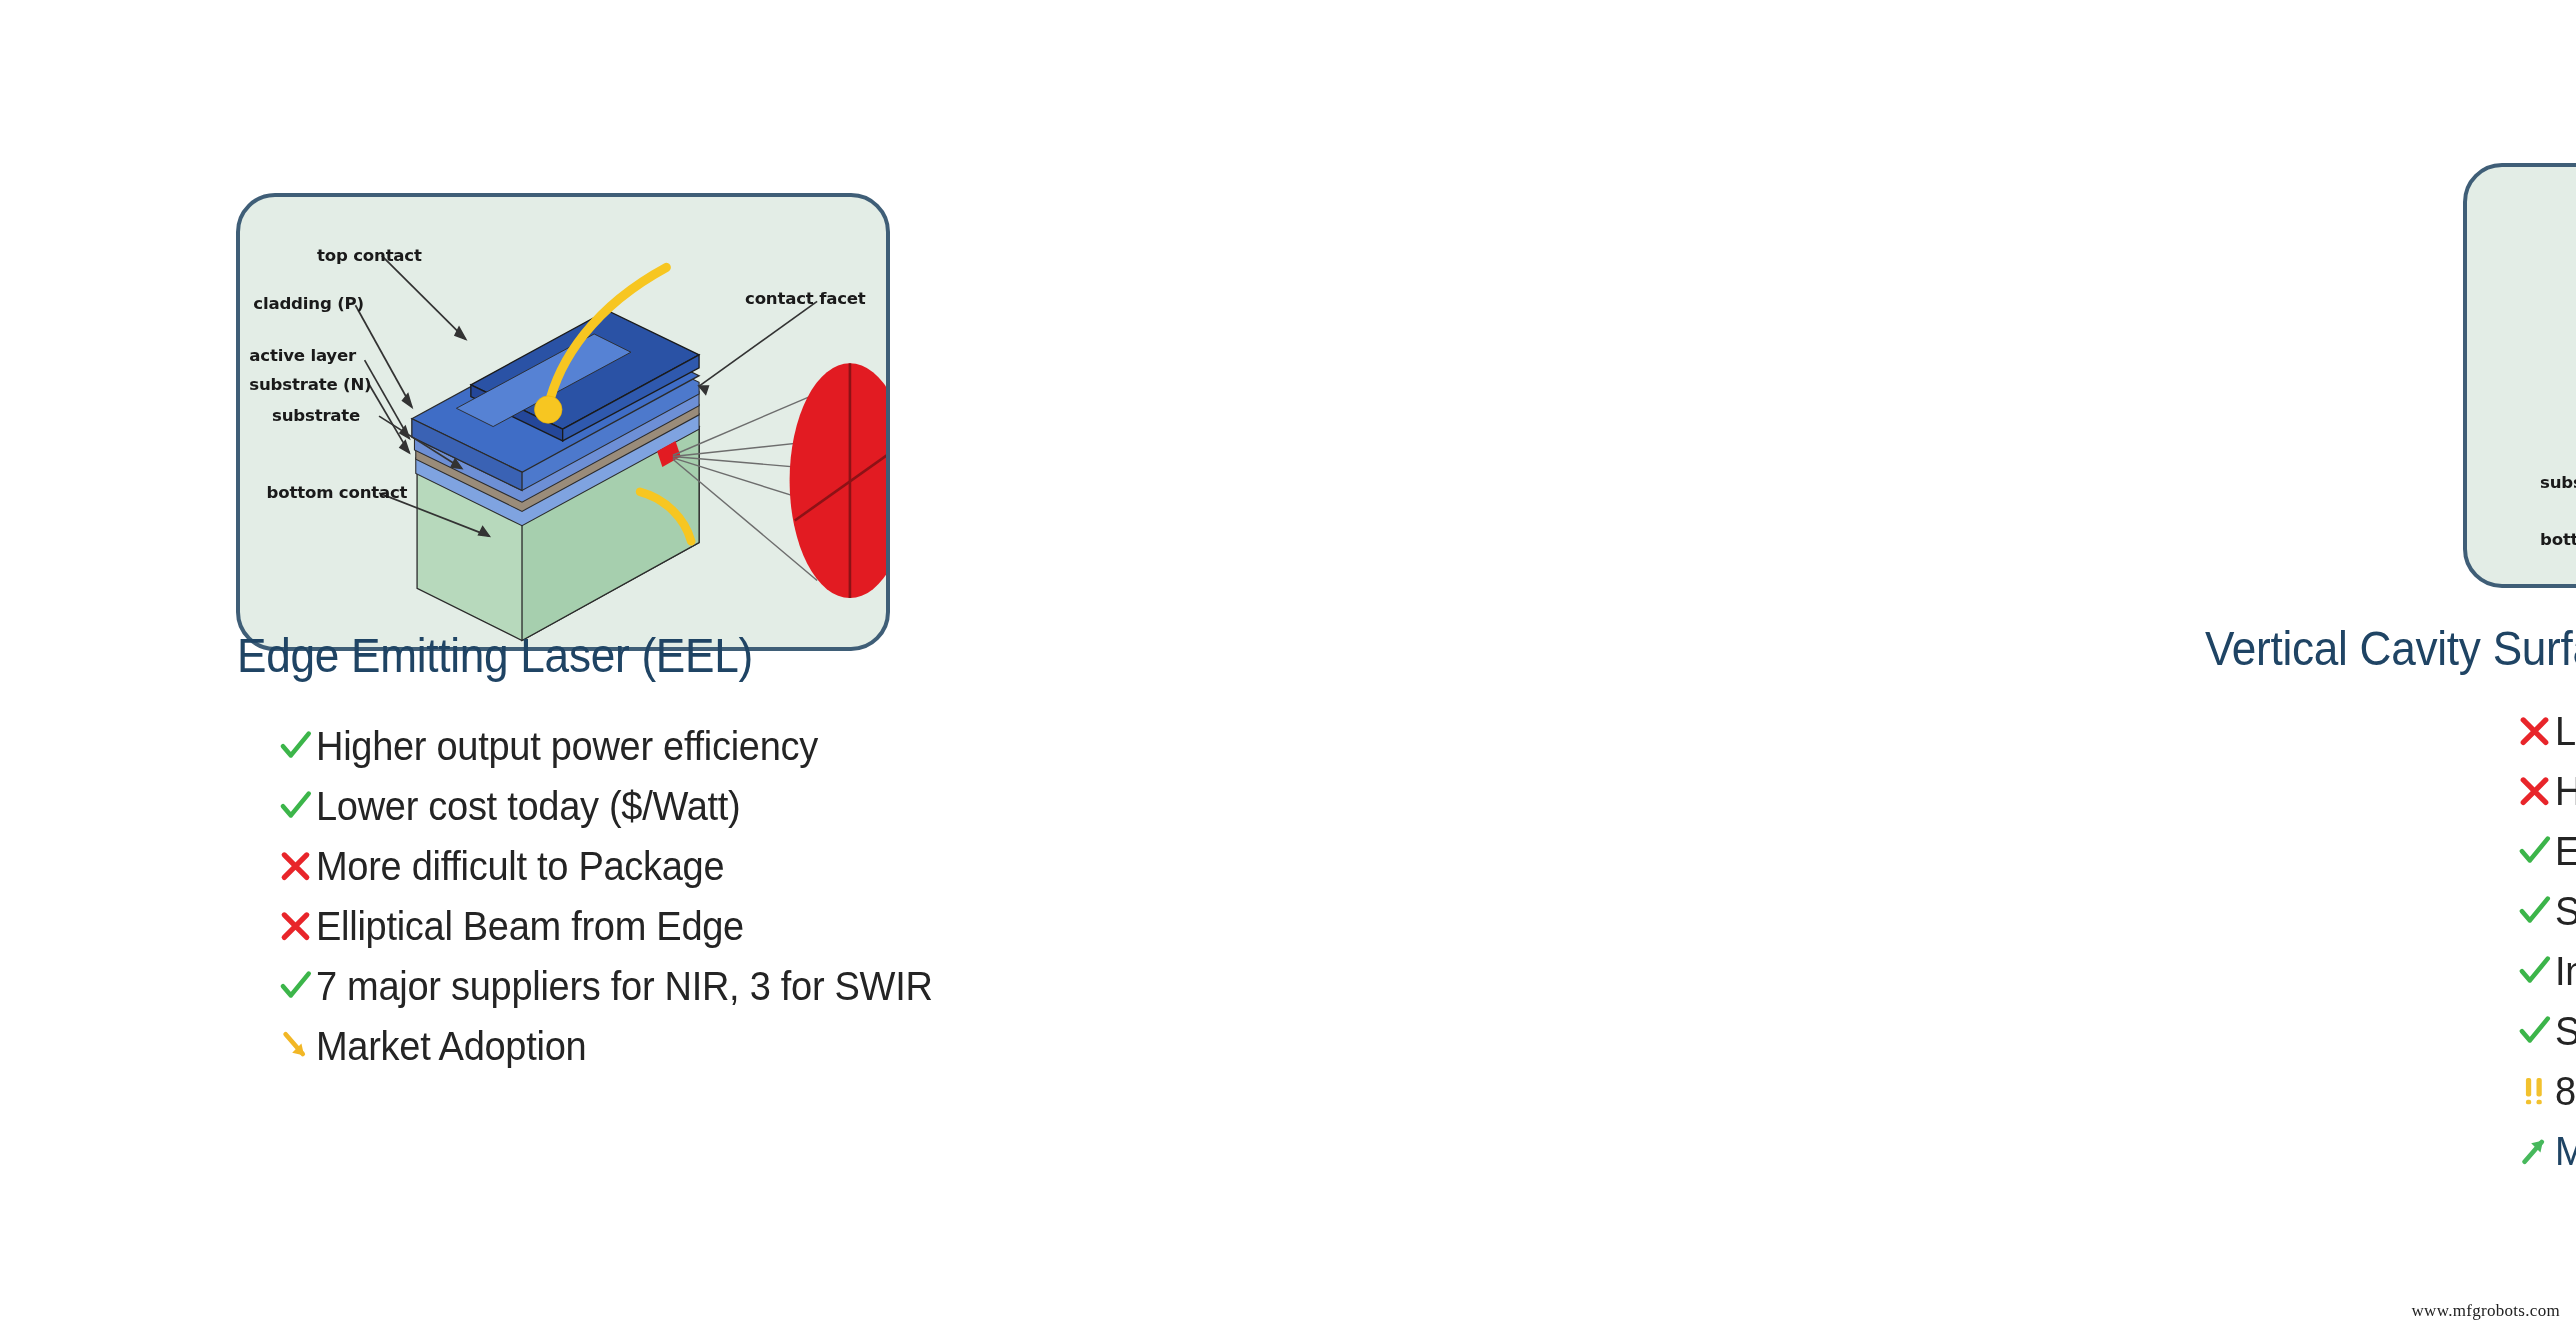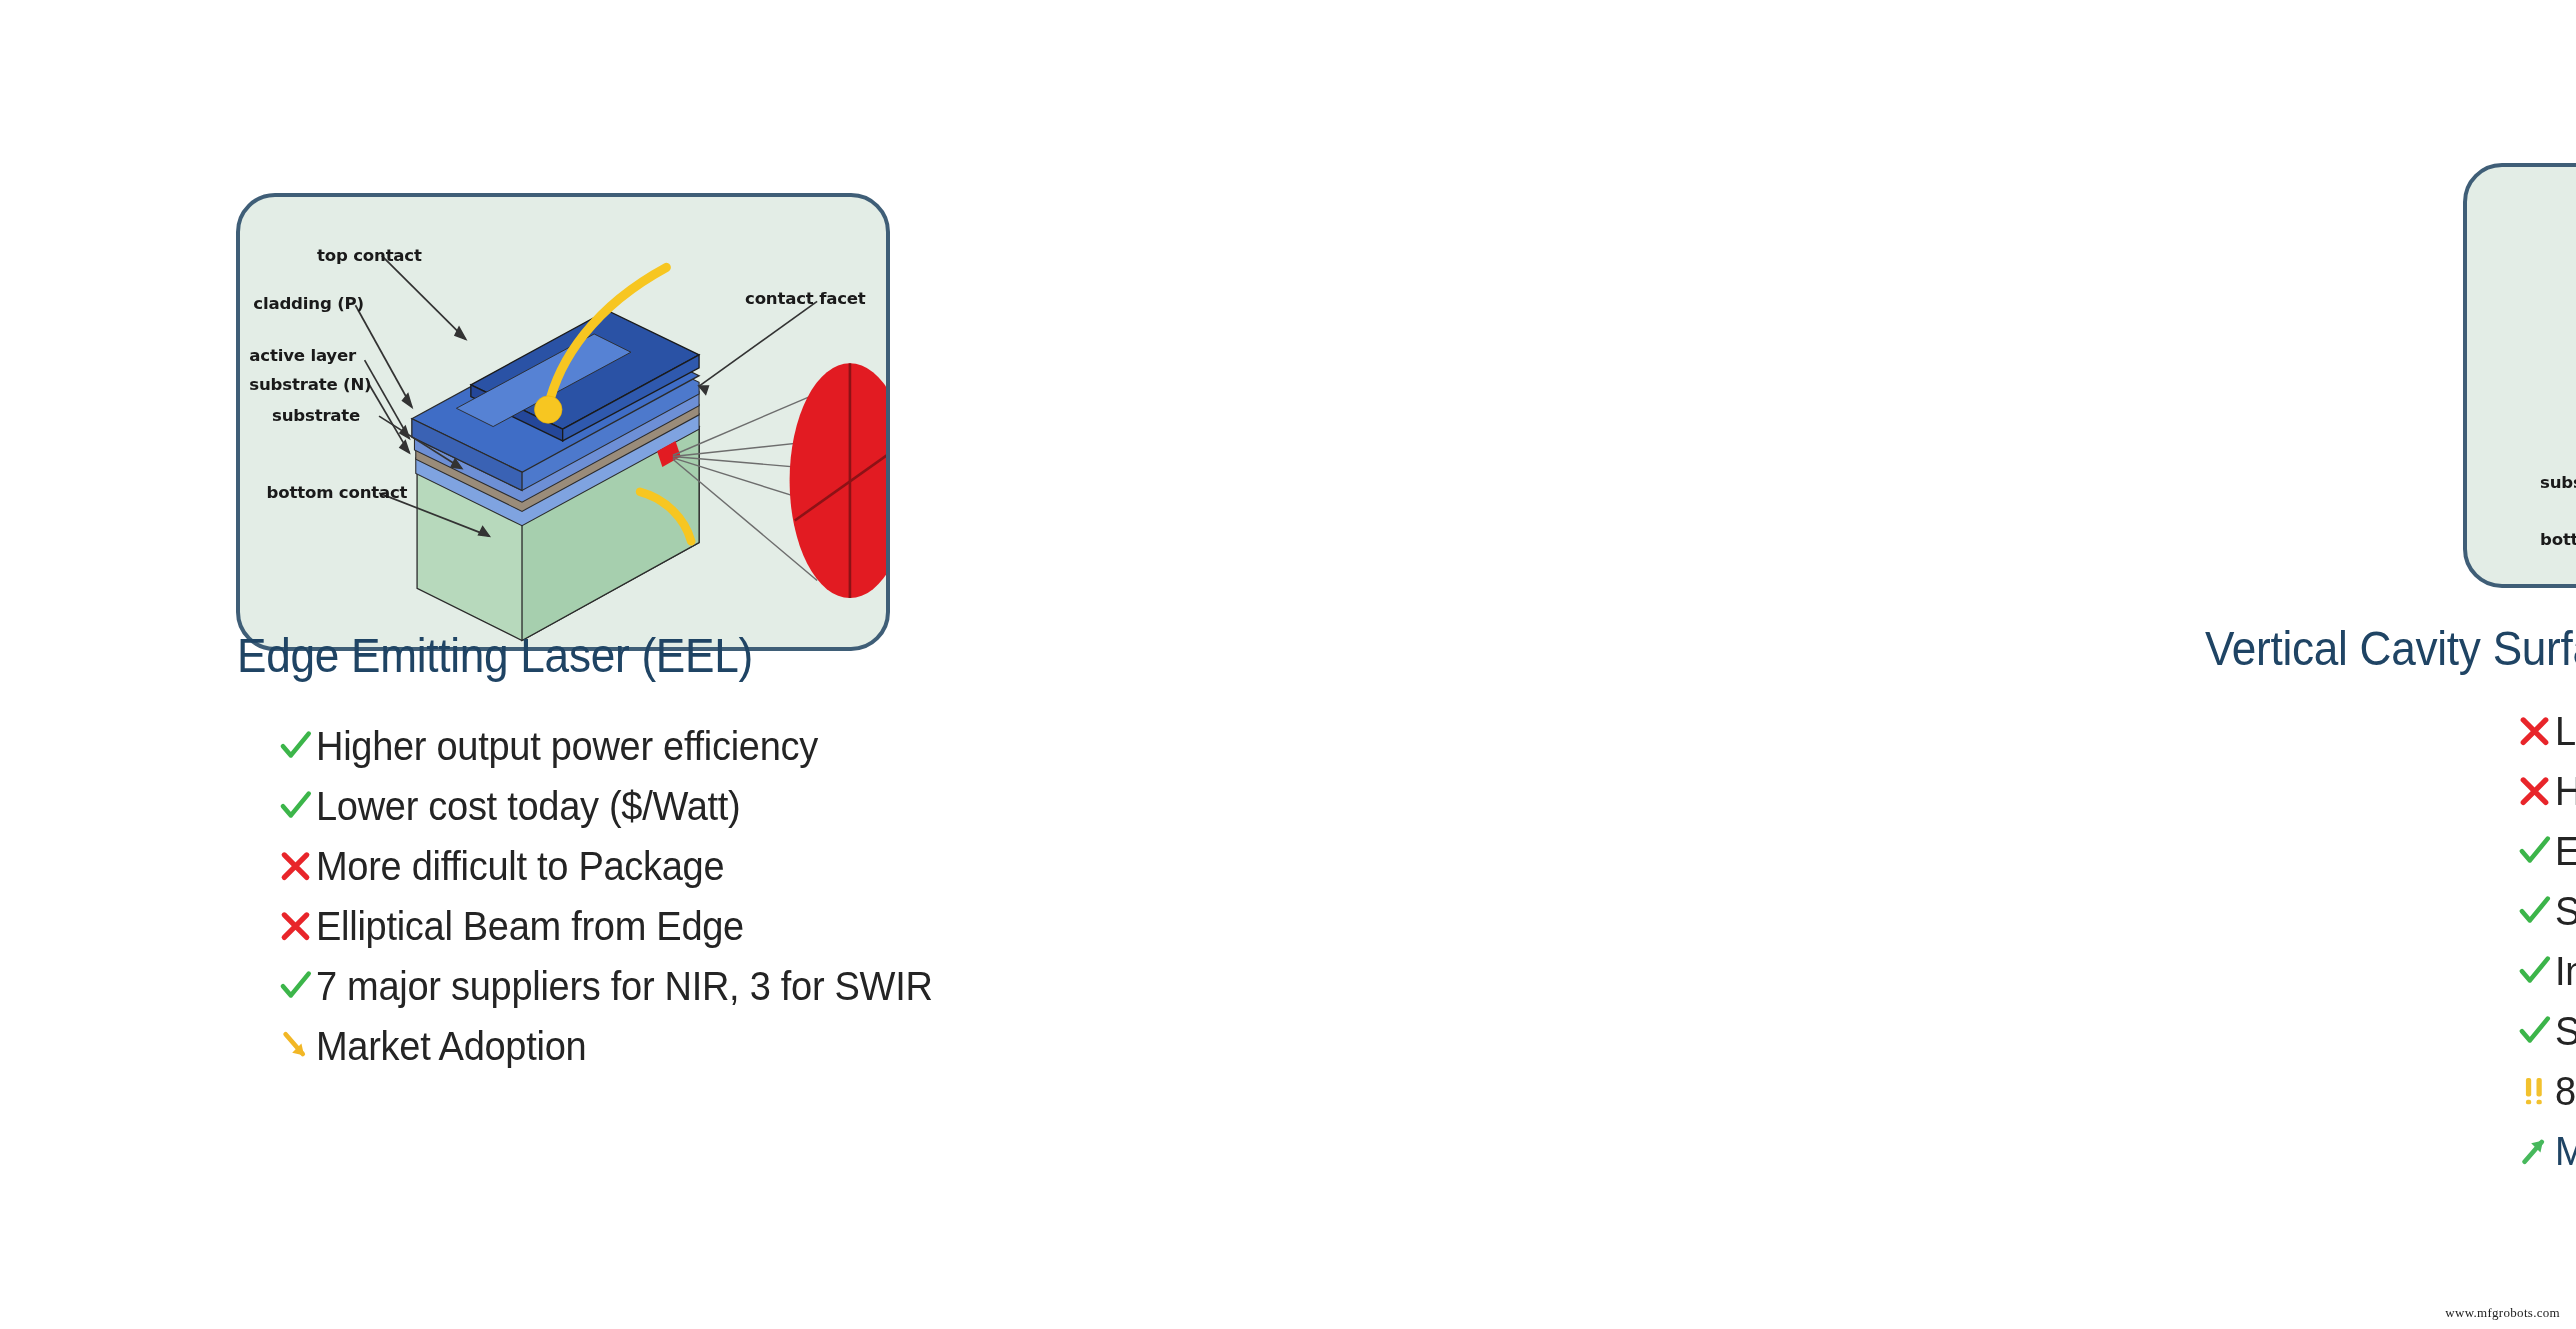--- a/index.html
+++ b/index.html
@@ -79,21 +79,21 @@
     transform-origin:left center;
     line-height:60px;
   }
   .bullet .btext.navy{color:#1F4464;}
 
   
   #watermark{
     position:absolute;
     right:16px;bottom:8px;
     font-family:"Liberation Serif","DejaVu Serif",serif;
-    font-size:13px;
+    font-size:17px;
     color:#222;
     letter-spacing:0.3px;
   }
 </style>
 </head>
 <body>
 
 <div class="col" id="col-left">
 
   <div class="diagram-card" id="eel-card">

